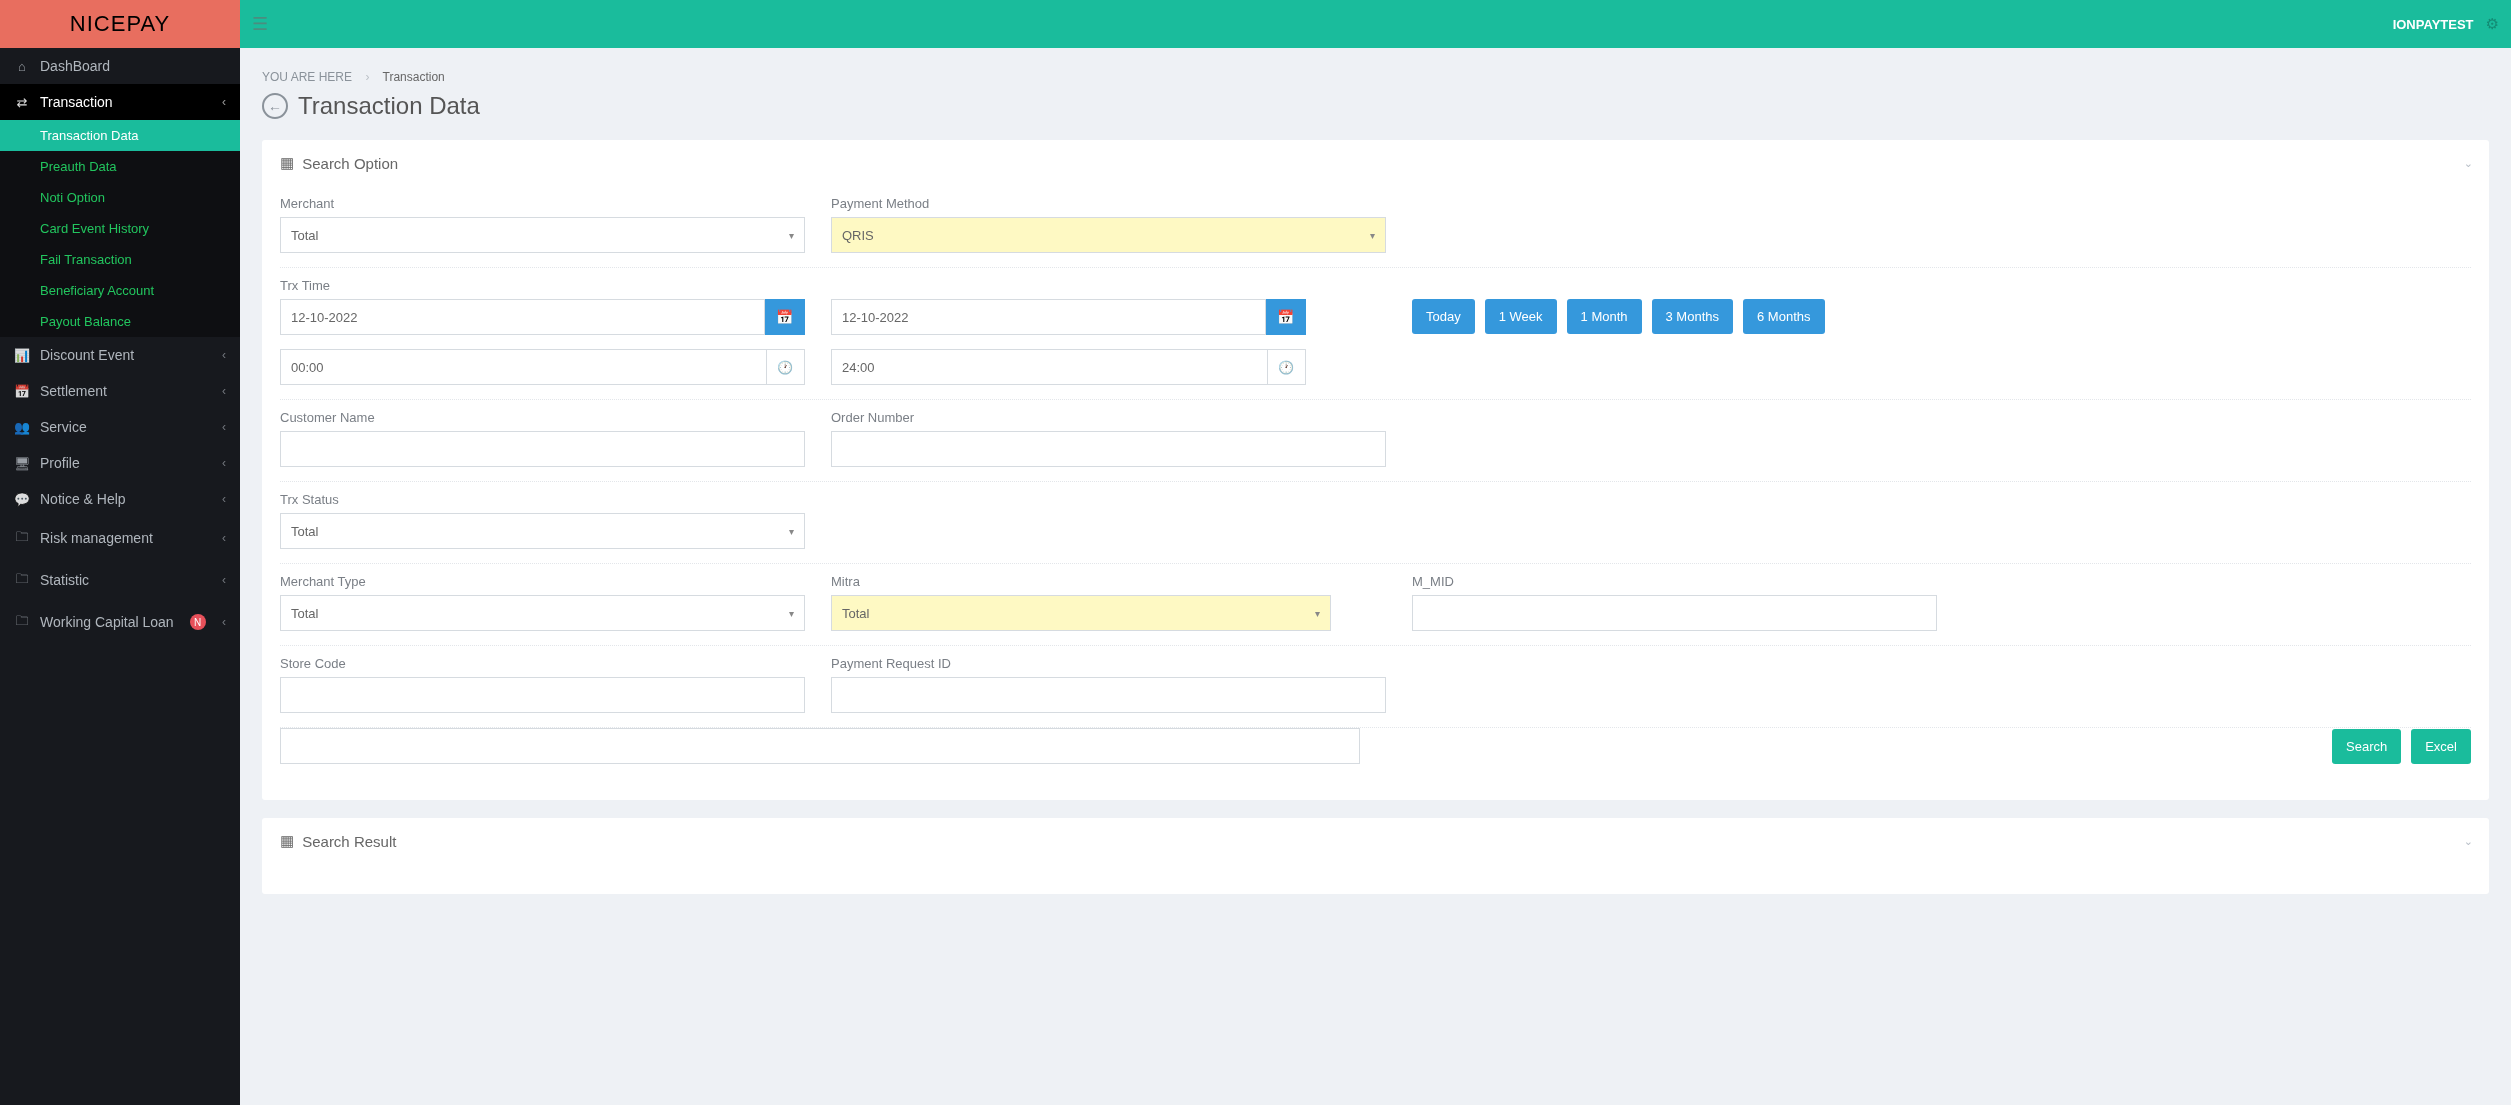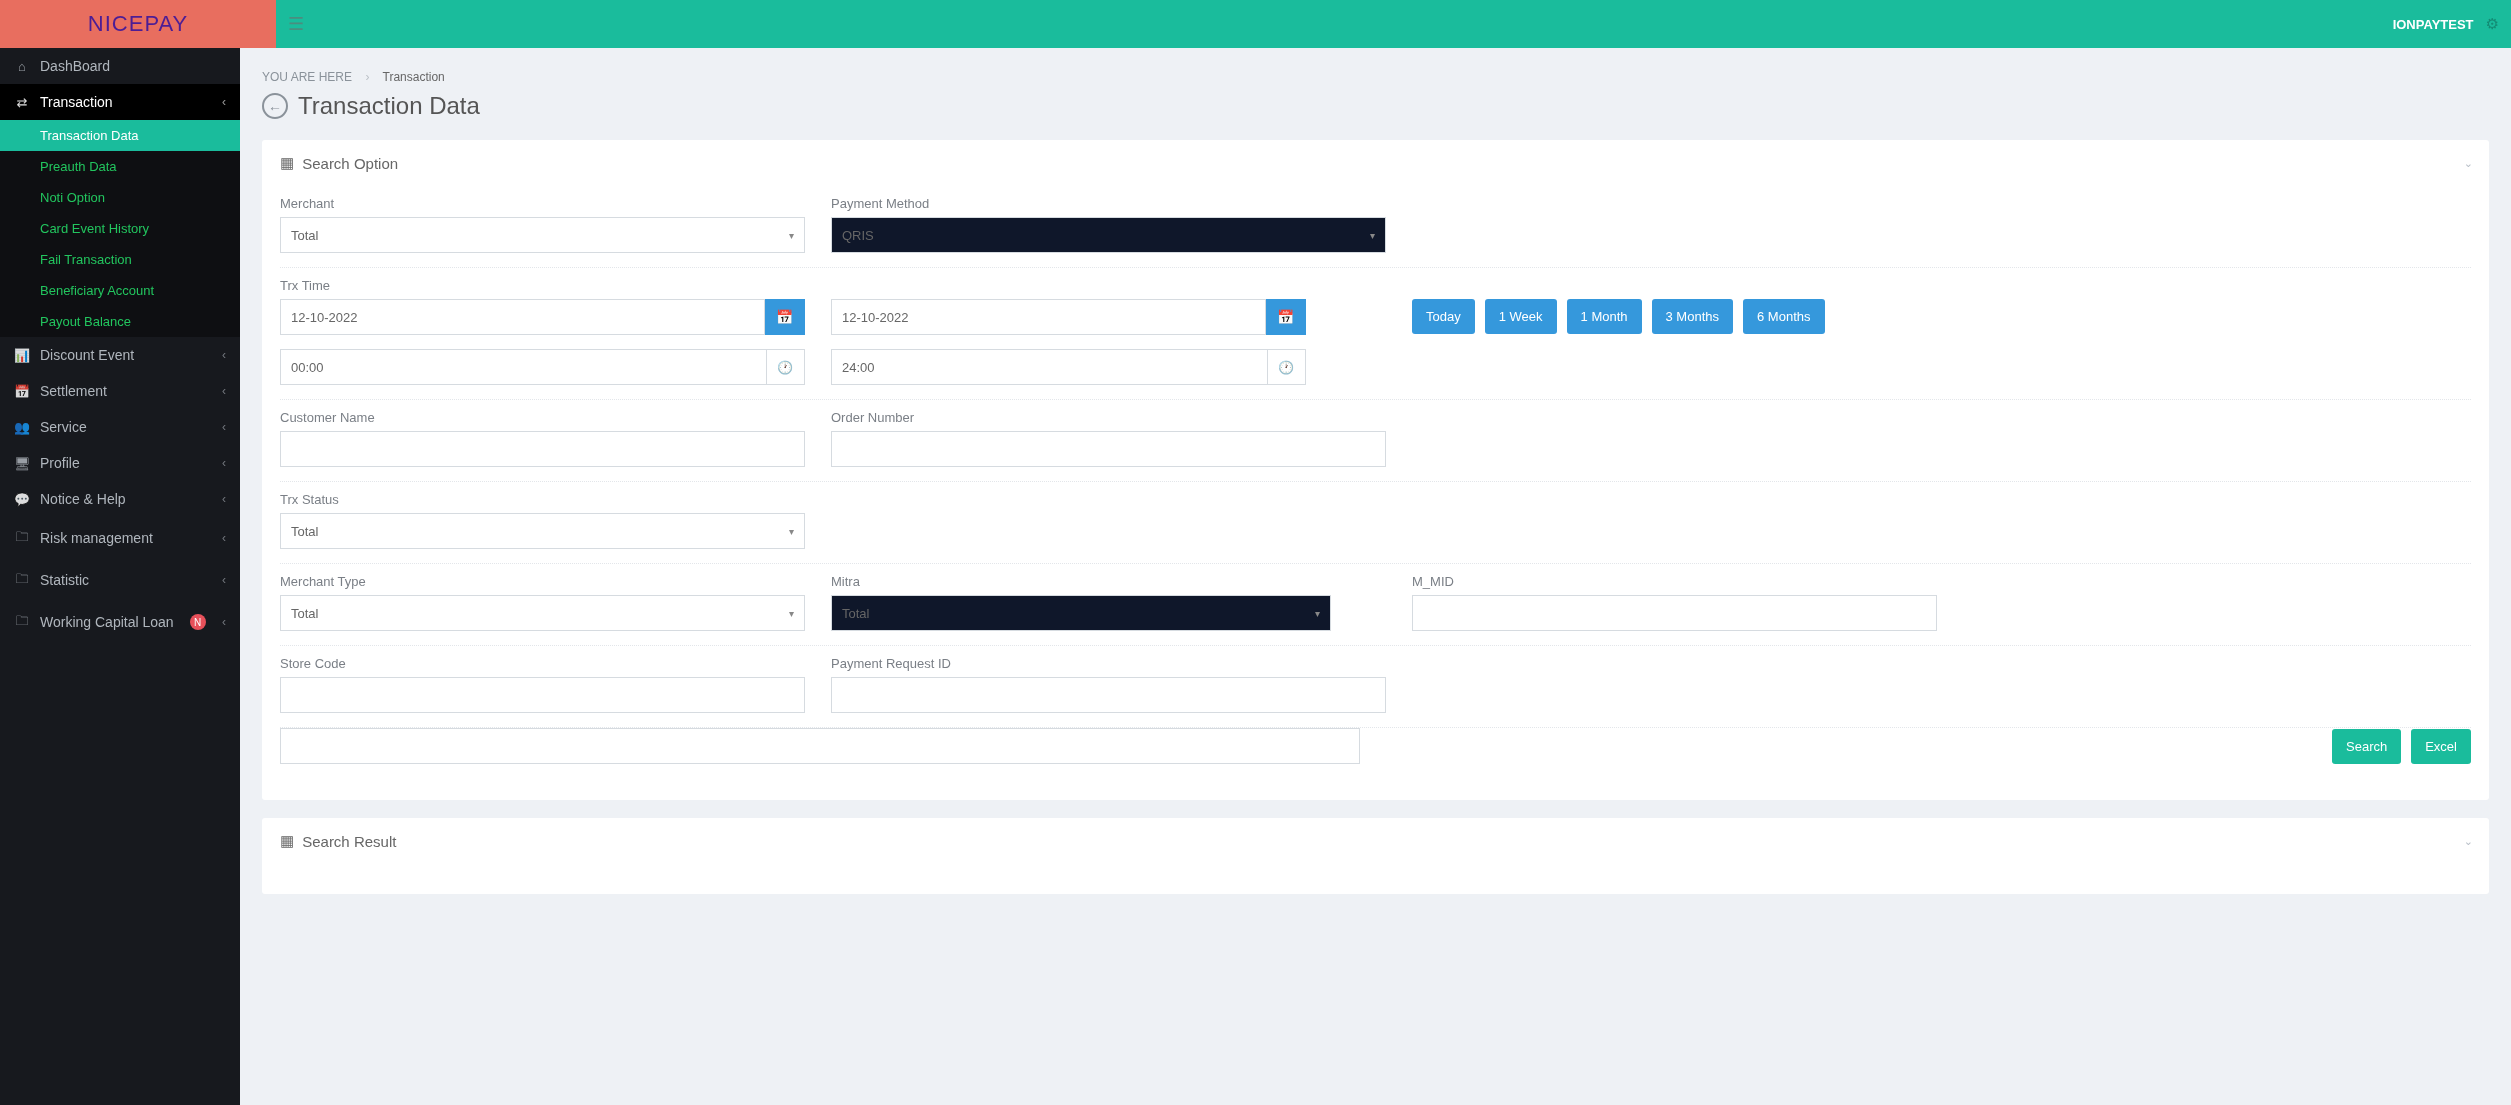--- a/index.html
+++ b/index.html
@@ -1,20 +1,20 @@
 <!DOCTYPE html>
 <html><head>
 <meta charset="utf-8">
 <style>
 * { box-sizing: border-box; margin: 0; padding: 0; }
 body { font-family: -apple-system, BlinkMacSystemFont, "Segoe UI", Helvetica, Arial, sans-serif; font-size: 13px; color: #555; background: #eef1f5; }
 
 
 .topbar { height: 48px; background: #1abc9c; display: flex; align-items: center; position: relative; }
-.brand { width: 276px; background: #e86e5f; height: 100%; display: flex; align-items: center; justify-content: center; color: #4c1d95; font-size: 22px; font-weight: 300; letter-spacing: 1px; }
+.brand { width: 240px; background: #e86e5f; height: 100%; display: flex; align-items: center; justify-content: center; color: #000000; font-size: 22px; font-weight: 300; letter-spacing: 1px; }
 .menu-toggle { width: 40px; color: #4b8d7f; font-size: 18px; text-align: center; cursor: pointer; }
 .top-right { position: absolute; right: 0; top: 0; height: 48px; display: flex; align-items: center; padding-right: 12px; gap: 12px; }
 .username { color: #fff; font-size: 13px; font-weight: 700; }
 .gear { color: #138c74; font-size: 15px; }
 
 
 .sidebar { position: absolute; top: 48px; left: 0; width: 240px; bottom: 0; background: #17191e; color: #b0b6bd; overflow: auto; }
 .side-item { display: flex; align-items: center; padding: 10px 14px; font-size: 14px; gap: 10px; cursor: pointer; position: relative; }
 .side-item .chev { margin-left: auto; font-size: 12px; opacity: .6; }
 .side-item.active-parent { background: #000; color: #fff; }
@@ -37,21 +37,21 @@
 .panel-head .collapse-ic { position: absolute; right: 16px; color: #b7bec7; font-size: 11px; }
 .panel-body { padding: 0 18px 22px 18px; }
 
 .label { color: #7a7f86; font-size: 13px; margin: 10px 0 6px 0; display: block; }
 .field-row { display: grid; grid-template-columns: 525px 555px 1fr; gap: 26px; border-bottom: 1px dotted #e3e6ea; padding-bottom: 14px; }
 .field-row.nob { border-bottom: none; }
 .col {}
 .input, .select { width: 100%; height: 36px; border: 1px solid #d6dbe0; background: #fff; padding: 0 10px; font-size: 13px; color: #666; }
 .select { display: flex; align-items: center; justify-content: space-between; cursor: pointer; }
 .select .caret { color: #888; font-size: 10px; }
-.select.gray { background: #0f172a; }
+.select.gray { background: #fef9c3; }
 
 .input-group { display: flex; }
 .input-group .input { flex: 1; }
 .ig-btn { width: 40px; height: 36px; display: flex; align-items: center; justify-content: center; color: #fff; border: none; cursor: pointer; }
 .ig-btn.cal { background: #3598dc; font-size: 14px; }
 .ig-addon { width: 38px; height: 36px; border: 1px solid #d6dbe0; border-left: none; background: #fff; display: flex; align-items: center; justify-content: center; color: #aaa; font-size: 13px; cursor: pointer; }
 
 .btn { height: 35px; padding: 0 14px; border: none; border-radius: 3px; font-size: 13px; cursor: pointer; display: inline-flex; align-items: center; }
 .btn.blue { background: #3598dc; color: #fff; }
 .btn.green { background: #1abc9c; color: #fff; }

